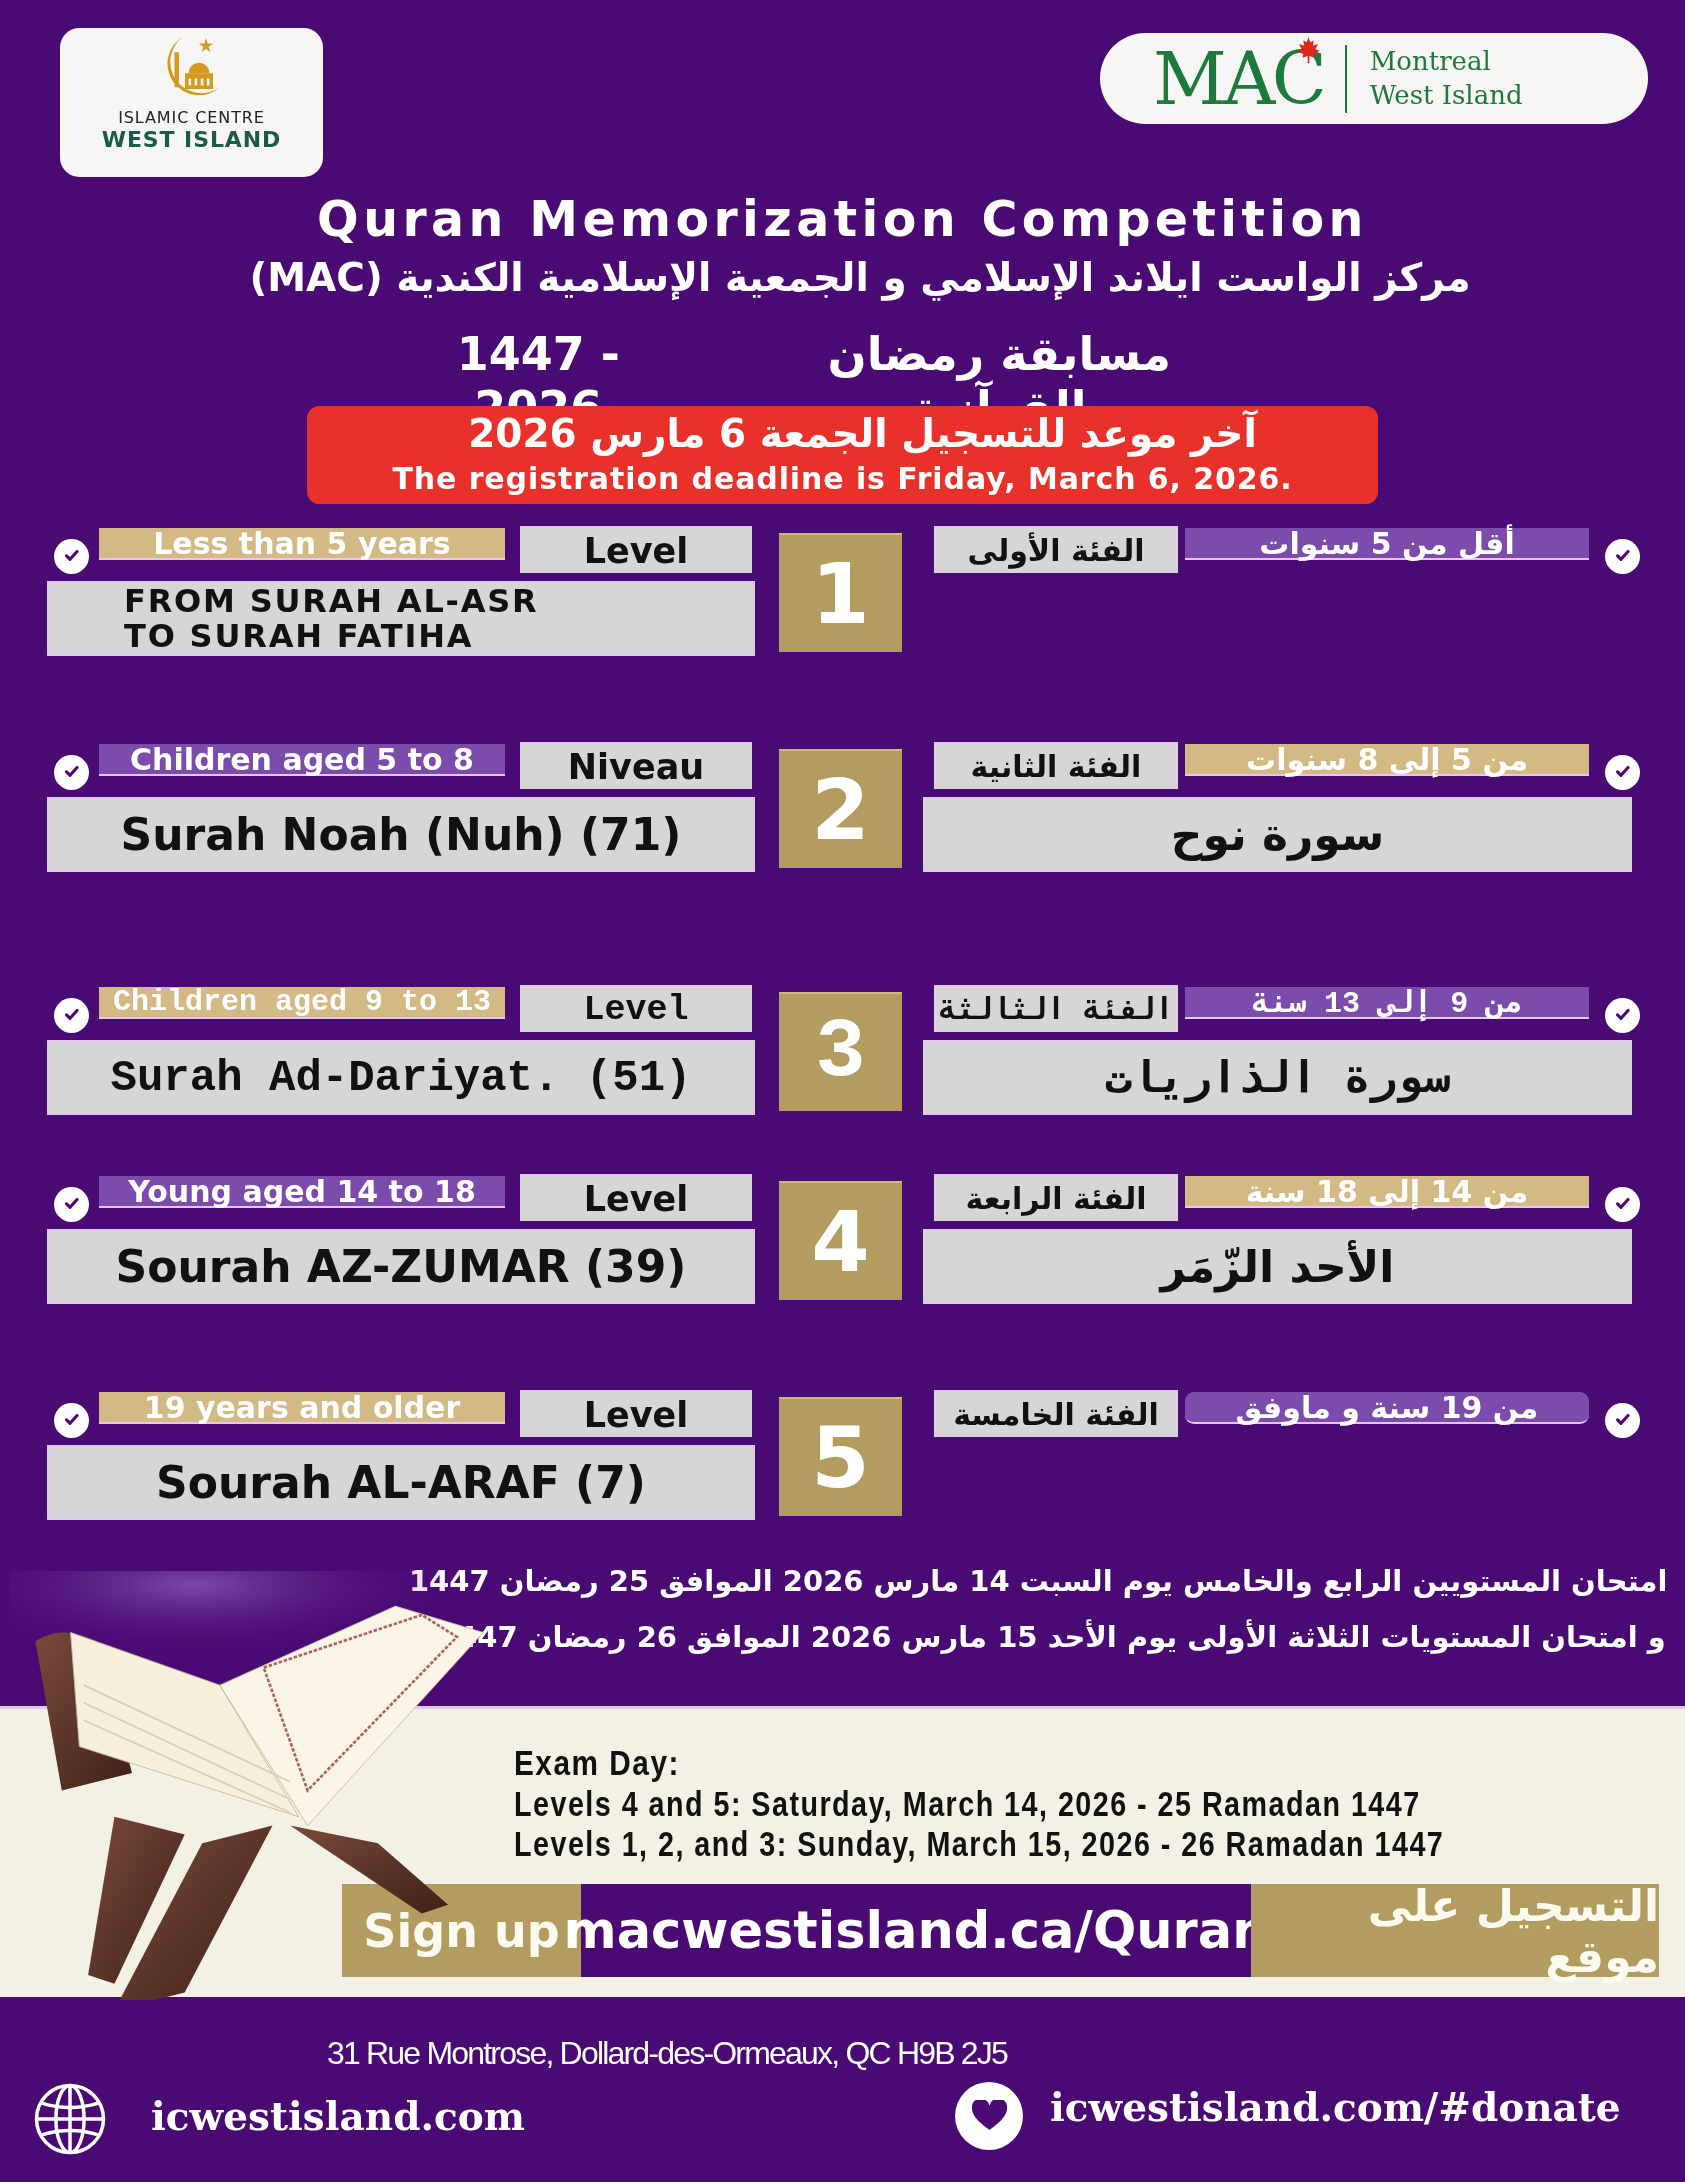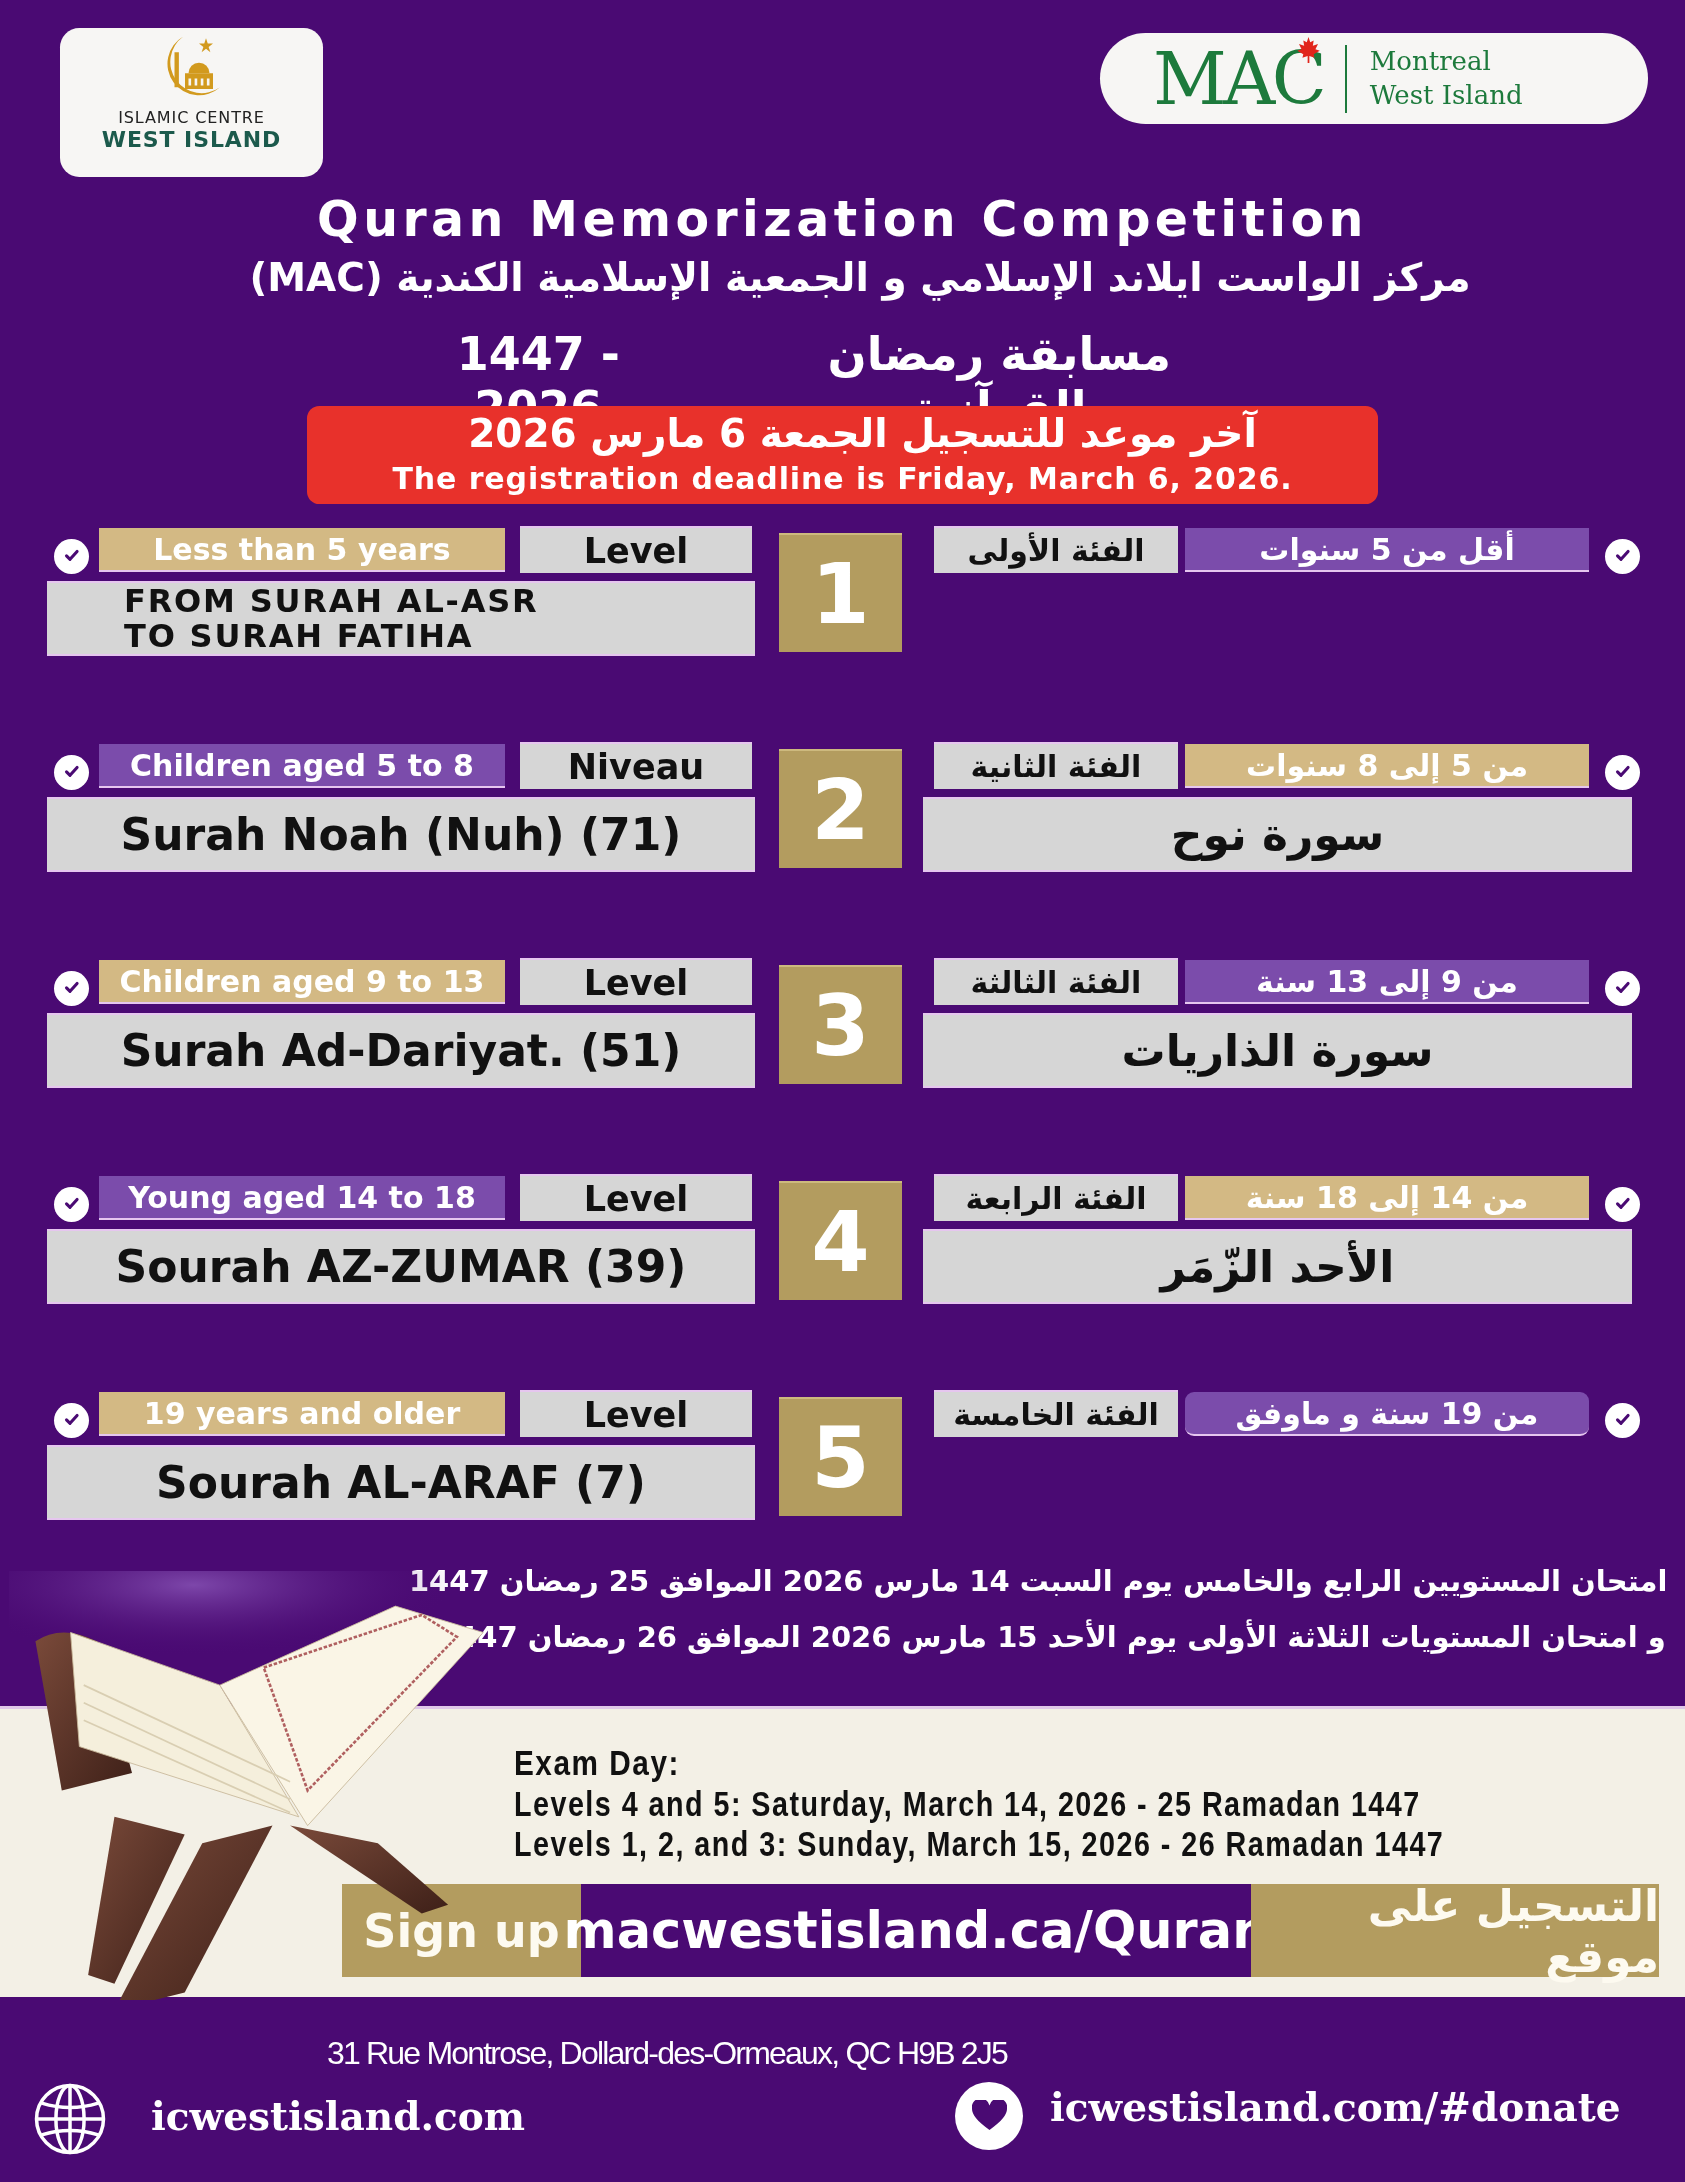--- a/index.html
+++ b/index.html
@@ -60,21 +60,21 @@
   .deadline-en { font-weight: bold; font-size: 30px; letter-spacing: 0.9px; line-height: 39px; }
 
   
   .level-row { left: 0; width: 1685px; height: 140px; }
   .check {
     width: 35px; height: 35px; border-radius: 50%; background: #fff;
     display: flex; align-items: center; justify-content: center; top: 17.6px;
   }
   .check svg { width: 17.6px; height: 17.6px; }
   .tag {
-    top: 7px; height: 44px; display: flex; align-items: center; justify-content: center;
+    top: 7px; height: 32px; display: flex; align-items: center; justify-content: center;
     font-weight: bold; font-size: 30px; color: #fff;
     border-bottom: 2.6px solid #e6c6ef;
   }
   .tag.gold { background: #d3b984; }
   .tag.violet { background: #7b4cab; }
   .lvl-label {
     top: 5.3px; height: 47px; background: #d6d6d6; color: #111;
     display: flex; align-items: center; justify-content: center;
     font-weight: bold; font-size: 35px;
     border-top: 2.6px solid #e6c6ef;
@@ -204,21 +204,21 @@
 
     <div class="abs lvl-label cat-ar" dir="rtl" style="left:934px;width:244px;font-size:30px;">الفئة الثانية</div>
     <div class="abs tag tag-ar gold" dir="rtl" style="left:1185px;width:404px;">من 5 إلى 8 سنوات</div>
     <div class="abs check" style="left:1605px;">
       <svg viewBox="0 0 20 20">
           <path d="M4 10 L8 14 L16 5" stroke="#4a0a73" stroke-width="3.5" fill="none" stroke-linecap="round" stroke-linejoin="round"></path>
         </svg>
     </div>
     <div class="abs surah-box ar surah-ar" dir="rtl" style="left:923px;width:709px;">سورة نوح</div>
   </div>
-    <div class="abs level-row" style="top: 953px;">
+    <div class="abs level-row" style="top: 980px; font-family: Liberation Mono, monospace;">
     <div class="abs check" style="left:54px;">
       <svg viewBox="0 0 20 20">
           <path d="M4 10 L8 14 L16 5" stroke="#4a0a73" stroke-width="3.5" fill="none" stroke-linecap="round" stroke-linejoin="round"></path>
         </svg>
     </div>
     <div class="abs tag tag-en gold" style="left:99px;width:406px;">Children aged 9 to 13</div>
     <div class="abs lvl-label" style="left:520px;width:232px;">Level</div>
     <div class="abs surah-box surah-en" style="left:47px;width:708px;">Surah Ad-Dariyat. (51)</div>
 
     <div class="abs num-box">3</div>

